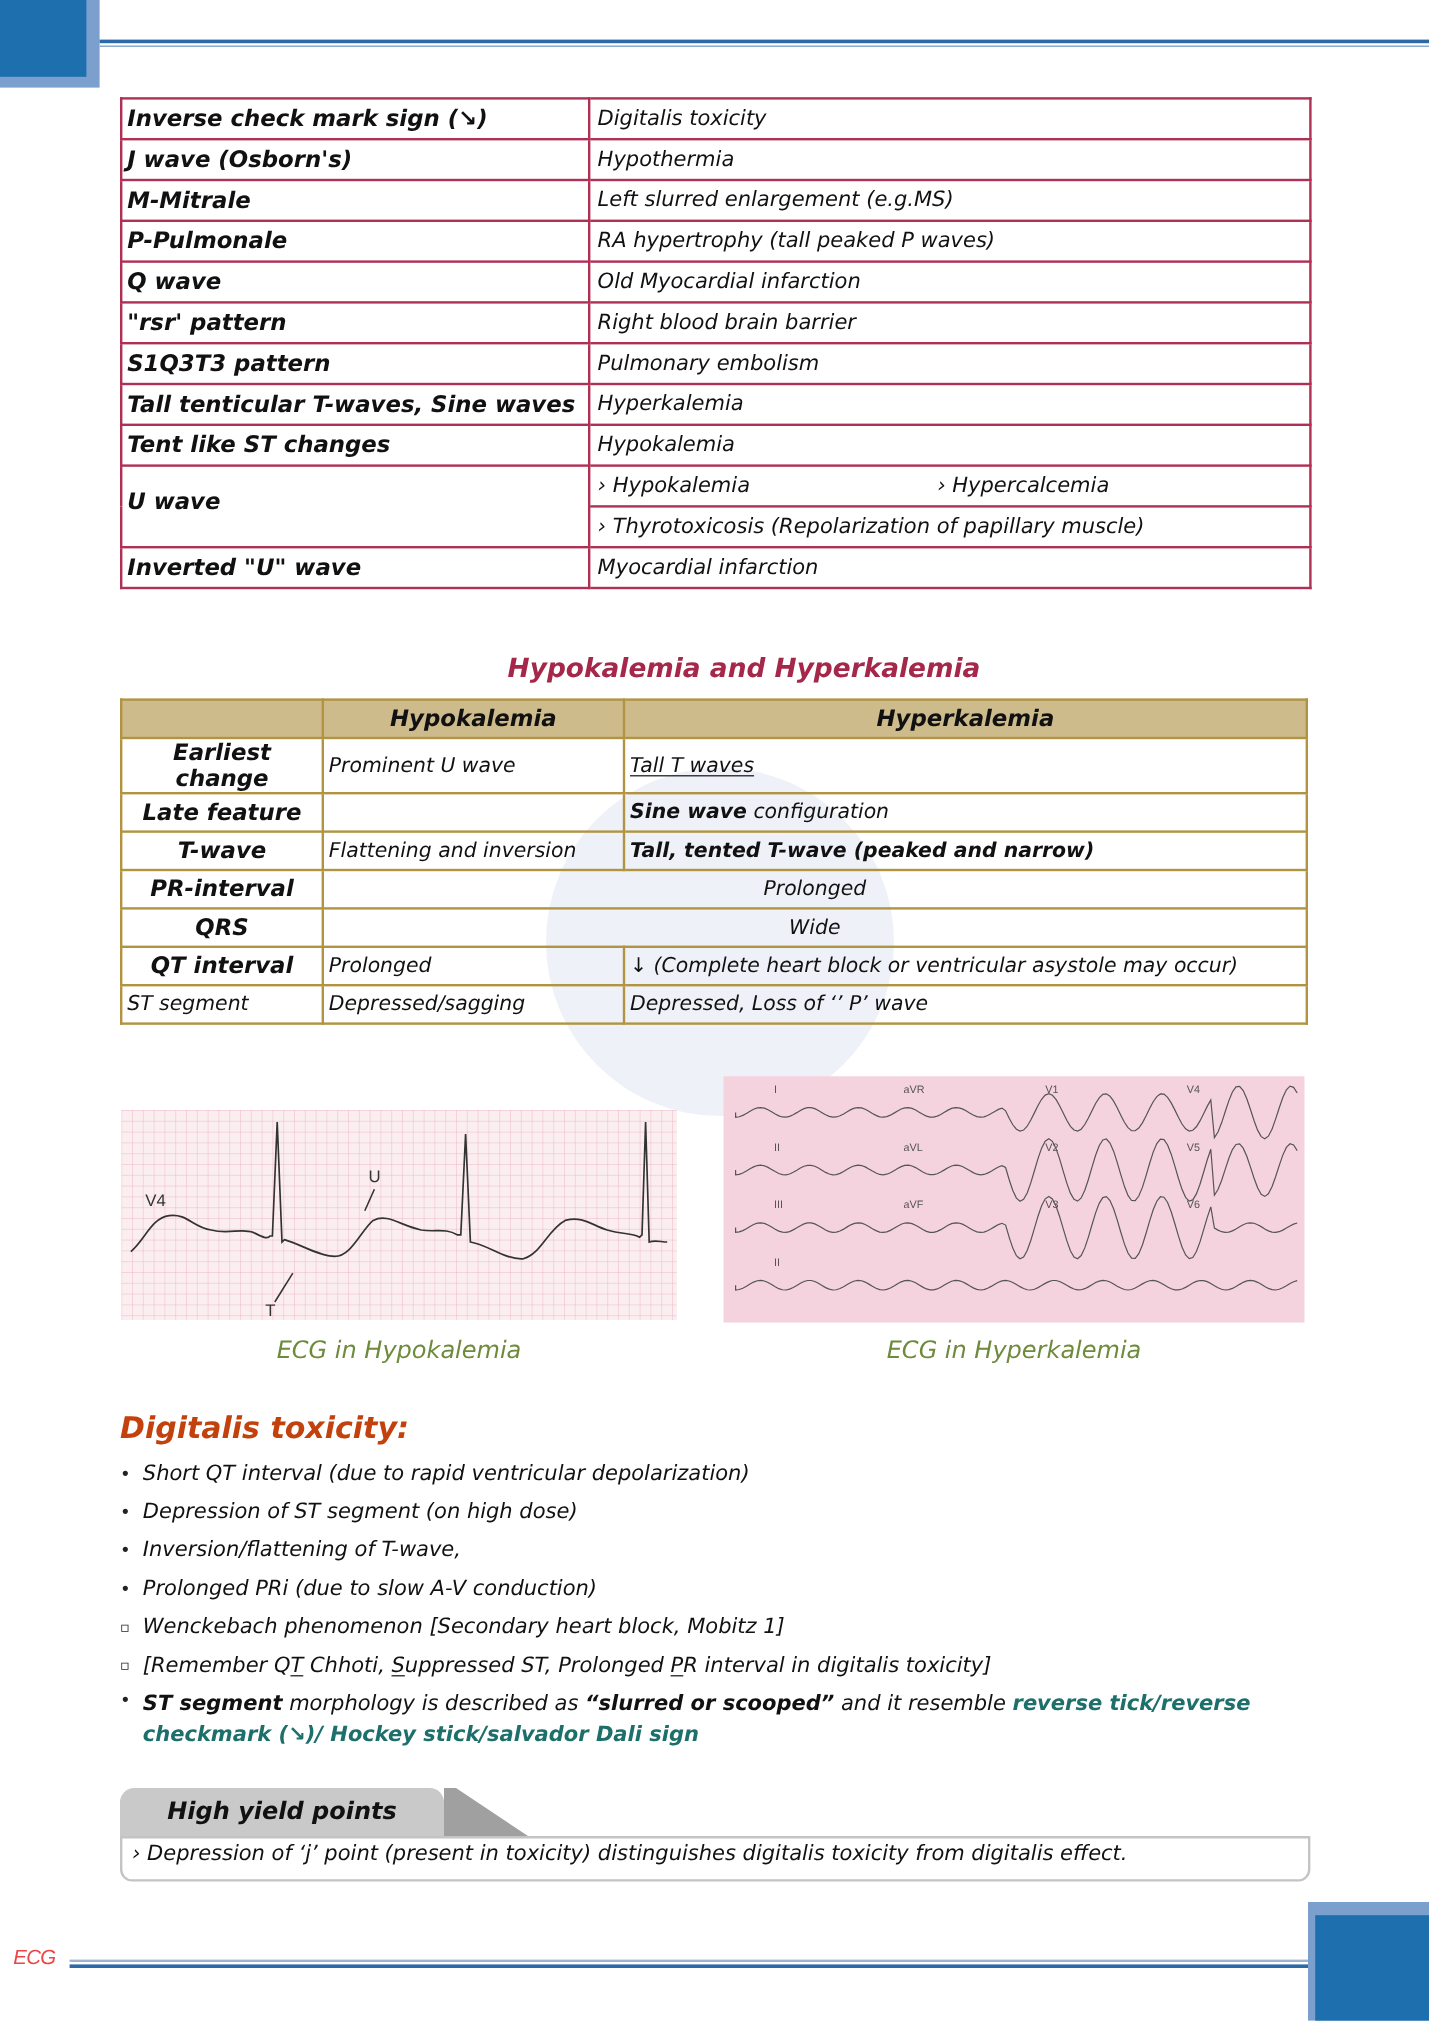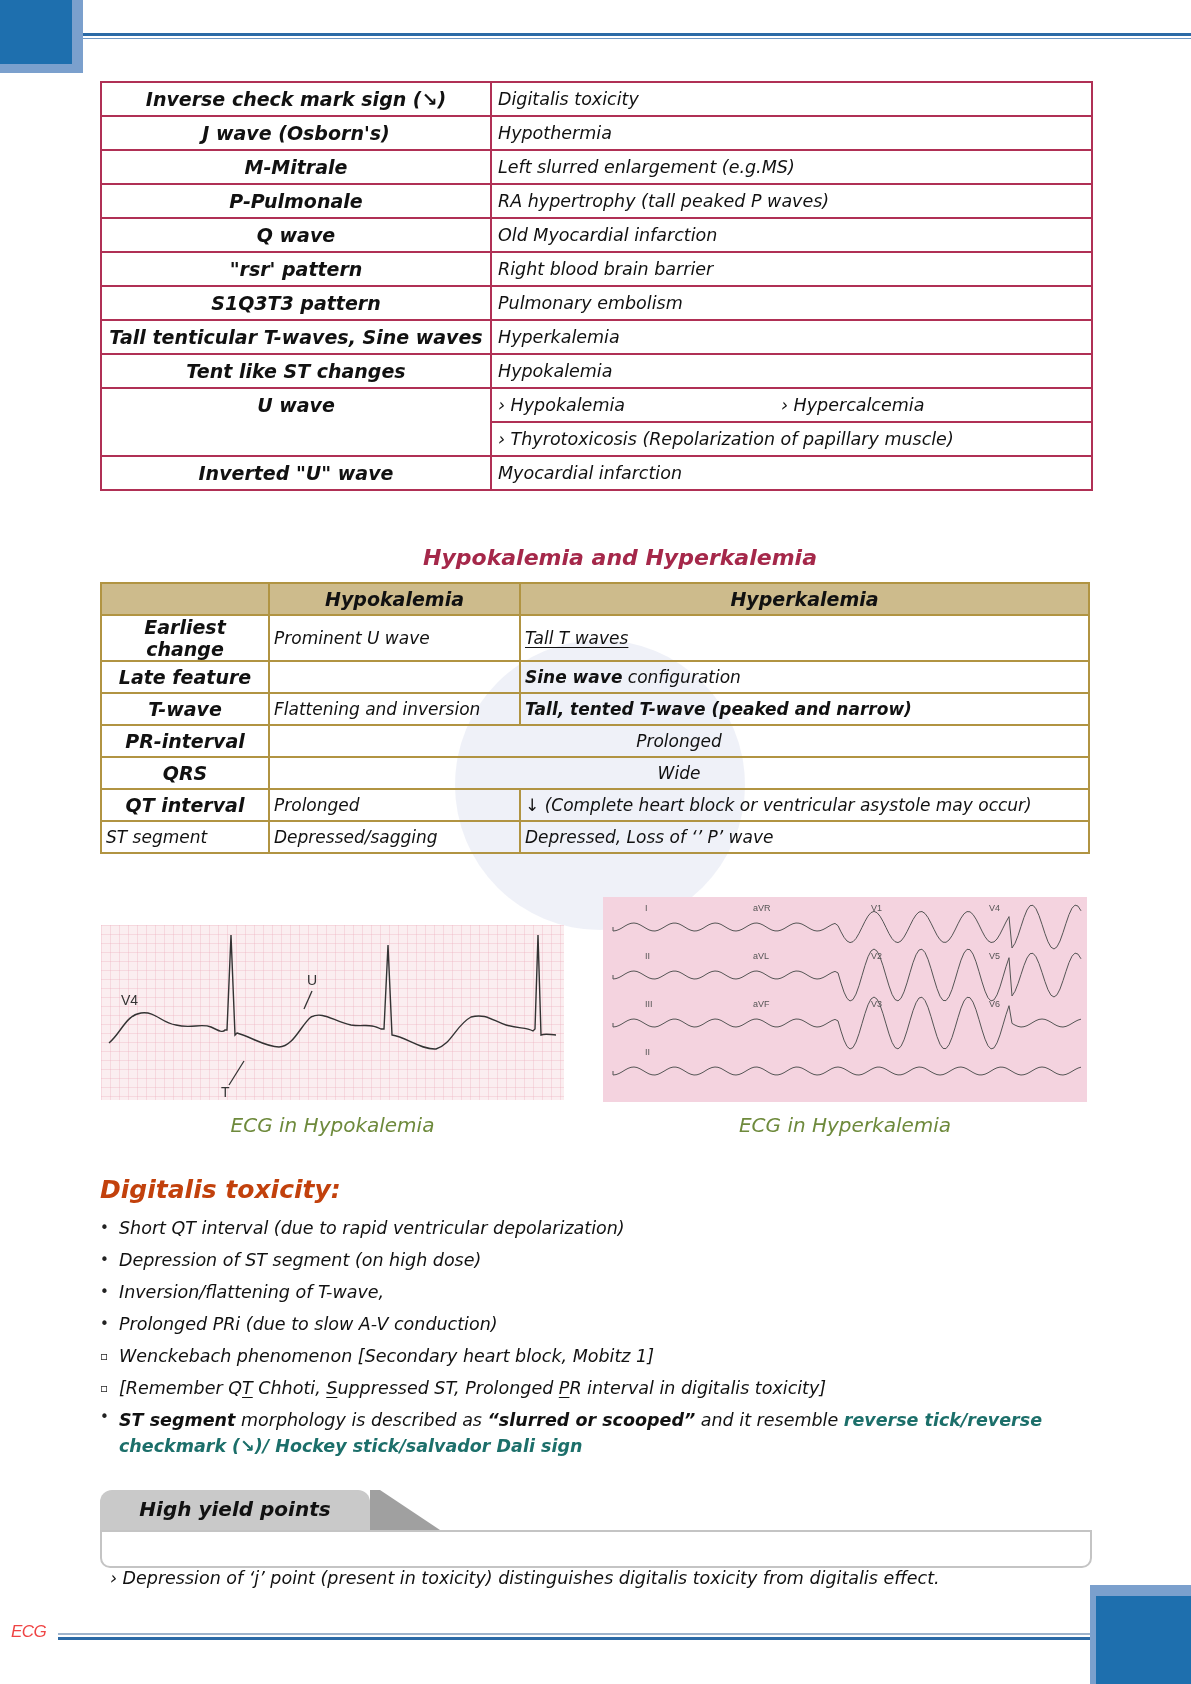--- a/index.html
+++ b/index.html
@@ -23,21 +23,21 @@
 
   
   .wm-circle { left:455px; top:640px; width:290px; height:290px; border-radius:50%;
                background:#e9ecf6; opacity:0.75; }
 
   
   table { border-collapse:collapse; }
   .t1 { left:100px; top:81px; width:993px; }
   .t1 td { border:2.5px solid #b03055; height:32px; padding:0 4px; font-style:italic;
            font-size:17.5px; }
-  .t1 td.k { width:380px; text-align:center; font-weight:bold; font-size:19px; }
+  .t1 td.k { width:380px; text-align:left; font-weight:bold; font-size:19px; }
   .t1 td.v { padding-left:6px; }
   .u-split { display:flex; }
   .u-split span:first-child { width:283px; }
 
   
   .sec-title { left:0; width:1240px; top:545px; text-align:center; font-size:22px;
                font-weight:bold; font-style:italic; color:#a5284a; }
 
   
   .t2 { left:100px; top:582px; width:990px; }
@@ -71,21 +71,21 @@
   .lh-tight { line-height:26px !important; padding-top:3px; }
 
   
   .hy-tab { left:100px; top:1490px; width:270px; height:40px; background:#c9c9c9;
             border-radius:12px 12px 0 0; }
   .hy-tri-fill { left:370px; top:1490px; width:70px; height:40px; }
   .hy-title { left:100px; top:1497px; width:270px; text-align:center; font-size:20px;
               font-weight:bold; font-style:italic; }
   .hy-box { left:100px; top:1530px; width:988px; height:34px; border:2px solid #c4c4c4;
             border-radius:0 0 10px 10px; background:#fff; }
-  .hy-text { left:110px; top:1568px; font-size:17.5px; font-style:italic; }
+  .hy-text { left:110px; top:1535px; font-size:17.5px; font-style:italic; }
 </style>
 </head>
 <body>
 
 <div class="abs hdr-block-outer"></div>
 <div class="abs hdr-block-inner"></div>
 <div class="abs hdr-line1"></div>
 <div class="abs hdr-line2"></div>
 
 <div class="abs wm-circle"></div>
@@ -122,21 +122,21 @@
     </tr>
     <tr>
       <td class="k">Tall tenticular T-waves, Sine waves</td>
       <td class="v">Hyperkalemia</td>
     </tr>
     <tr>
       <td class="k">Tent like ST changes</td>
       <td class="v">Hypokalemia</td>
     </tr>
     <tr>
-      <td class="k" rowspan="2" style="vertical-align:top;padding-top:5px;">U wave</td>
+      <td class="k" rowspan="2" style="vertical-align:top;padding-top:18px;">U wave</td>
       <td class="v">
         <div class="u-split">
           <span>› Hypokalemia</span>
           <span>› Hypercalcemia</span>
         </div>
       </td>
     </tr>
     <tr>
       <td class="v">› Thyrotoxicosis (Repolarization of papillary muscle)</td>
     </tr>

